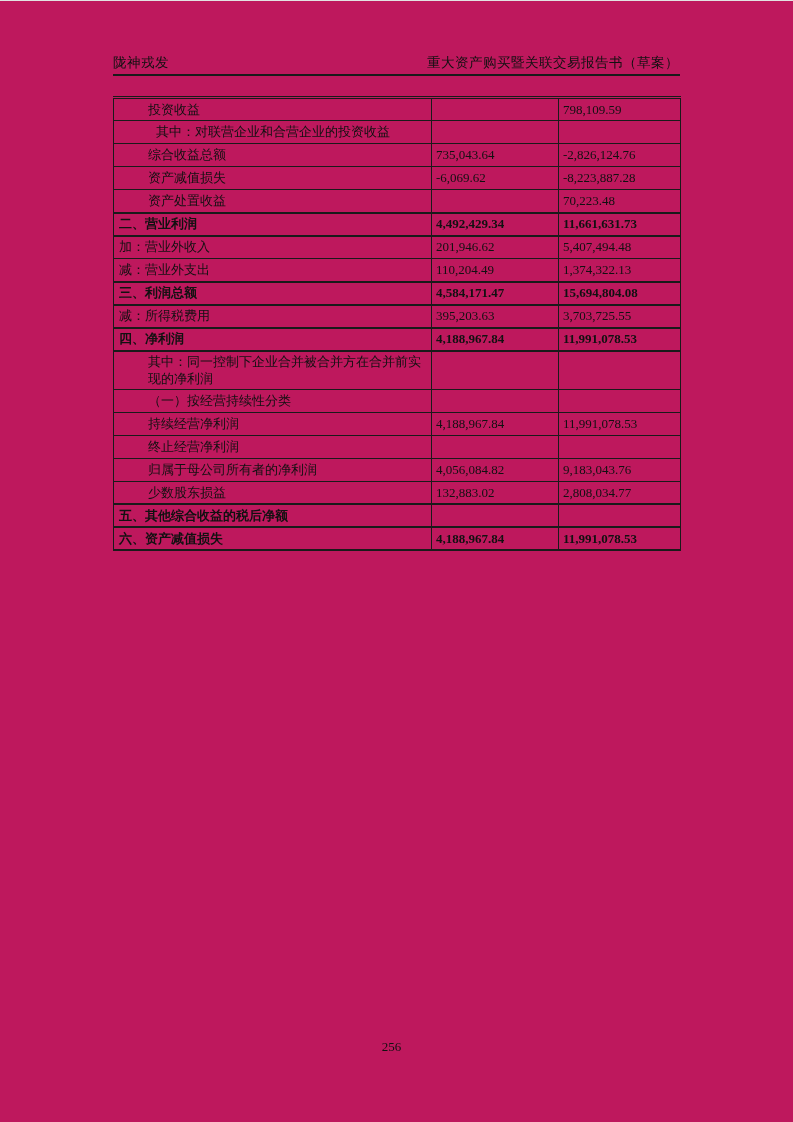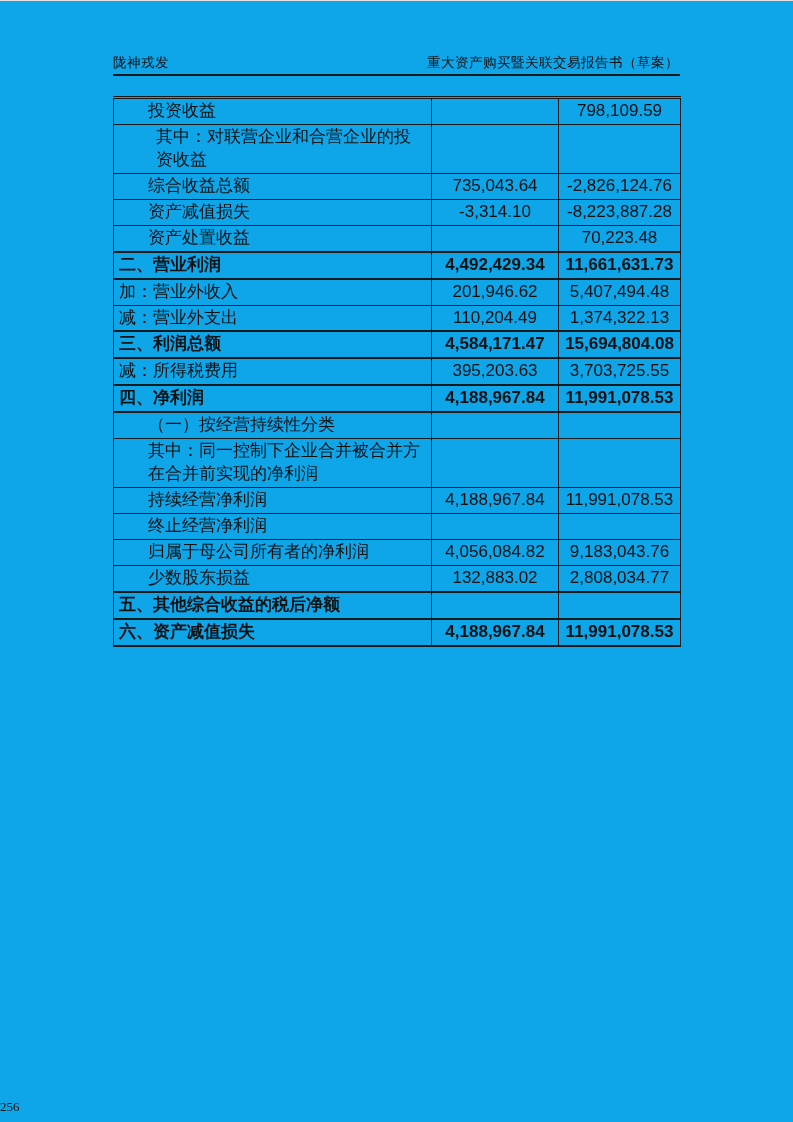--- a/index.html
+++ b/index.html
@@ -1,21 +1,21 @@
 <!DOCTYPE html>
 <html><head>
 <meta charset="utf-8">
 <style>
   html, body { margin: 0; padding: 0; background: #888; }
   .page {
     position: relative;
     width: 793px;
     height: 1122px;
     margin: 0 auto;
-    background: #0ea5e9;
+    background: #be185d;
     overflow: hidden;
     font-family: "Liberation Serif", "DejaVu Serif", serif;
     color: #111111;
   }
   .page-edge-top {
     position: absolute;
     left: 0; top: 0;
     width: 793px; height: 1px;
     background: #e2e2e2;
   }
@@ -39,21 +39,21 @@
   
   .stmt-table-wrap {
     position: absolute;
     left: 113px; top: 96px;
     width: 567px;
   }
   table.stmt {
     border-collapse: collapse;
     table-layout: fixed;
     width: 567px;
-    font-size: 17px;
+    font-size: 13px;
     line-height: 1.35;
     padding-left: 32px;
   }
   table.stmt td {
     border: 1px solid #1a1a1a;
     height: 23px;
     padding: 1px 4px;
     vertical-align: middle;
     box-sizing: border-box;
     word-break: break-all;
@@ -64,30 +64,30 @@
   table.stmt tr.section td {
     font-weight: bold;
     border-top-width: 2px;
     border-bottom-width: 2px;
   }
   td.label { text-align: left; }
   td.label.ind0 { padding-left: 5px; }
   td.label.ind1 { padding-left: 34px; }
   td.label.ind2 { padding-left: 42px; }
   td.num {
-    text-align: center;
+    text-align: left;
     padding-right: 6px;
-    font-family: Liberation Sans, sans-serif;
+    font-family: Liberation Serif, serif;
   }
   
   .page-footer {
     position: absolute;
-    left: 0; top: 1099px;
+    left: 0; top: 1039px;
     width: 783px;
-    text-align: left;
+    text-align: center;
     font-size: 13px;
   }
 </style>
 </head>
 <body>
 
 <div class="page">
 
   <div class="page-edge-top"></div>
 
@@ -118,21 +118,21 @@
     </tr>
 
     <tr>
       <td class="label ind1">综合收益总额</td>
       <td class="num">735,043.64</td>
       <td class="num">-2,826,124.76</td>
     </tr>
 
     <tr>
       <td class="label ind1">资产减值损失</td>
-      <td class="num">-3,314.10</td>
+      <td class="num">-6,069.62</td>
       <td class="num">-8,223,887.28</td>
     </tr>
 
     <tr>
       <td class="label ind1">资产处置收益</td>
       <td class="num"></td>
       <td class="num">70,223.48</td>
     </tr>
 
     <tr class="section">
@@ -165,27 +165,27 @@
       <td class="num">3,703,725.55</td>
     </tr>
 
     <tr class="section">
       <td class="label ind0">四、净利润</td>
       <td class="num">4,188,967.84</td>
       <td class="num">11,991,078.53</td>
     </tr>
 
     <tr>
+      <td class="label ind1">其中：同一控制下企业合并被合并方在合并前实现的净利润</td>
+      <td class="num"></td>
+      <td class="num"></td>
+    </tr>
+
+    <tr>
       <td class="label ind1">（一）按经营持续性分类</td>
-      <td class="num"></td>
-      <td class="num"></td>
-    </tr>
-
-    <tr>
-      <td class="label ind1">其中：同一控制下企业合并被合并方在合并前实现的净利润</td>
       <td class="num"></td>
       <td class="num"></td>
     </tr>
 
     <tr>
       <td class="label ind1">持续经营净利润</td>
       <td class="num">4,188,967.84</td>
       <td class="num">11,991,078.53</td>
     </tr>
 

